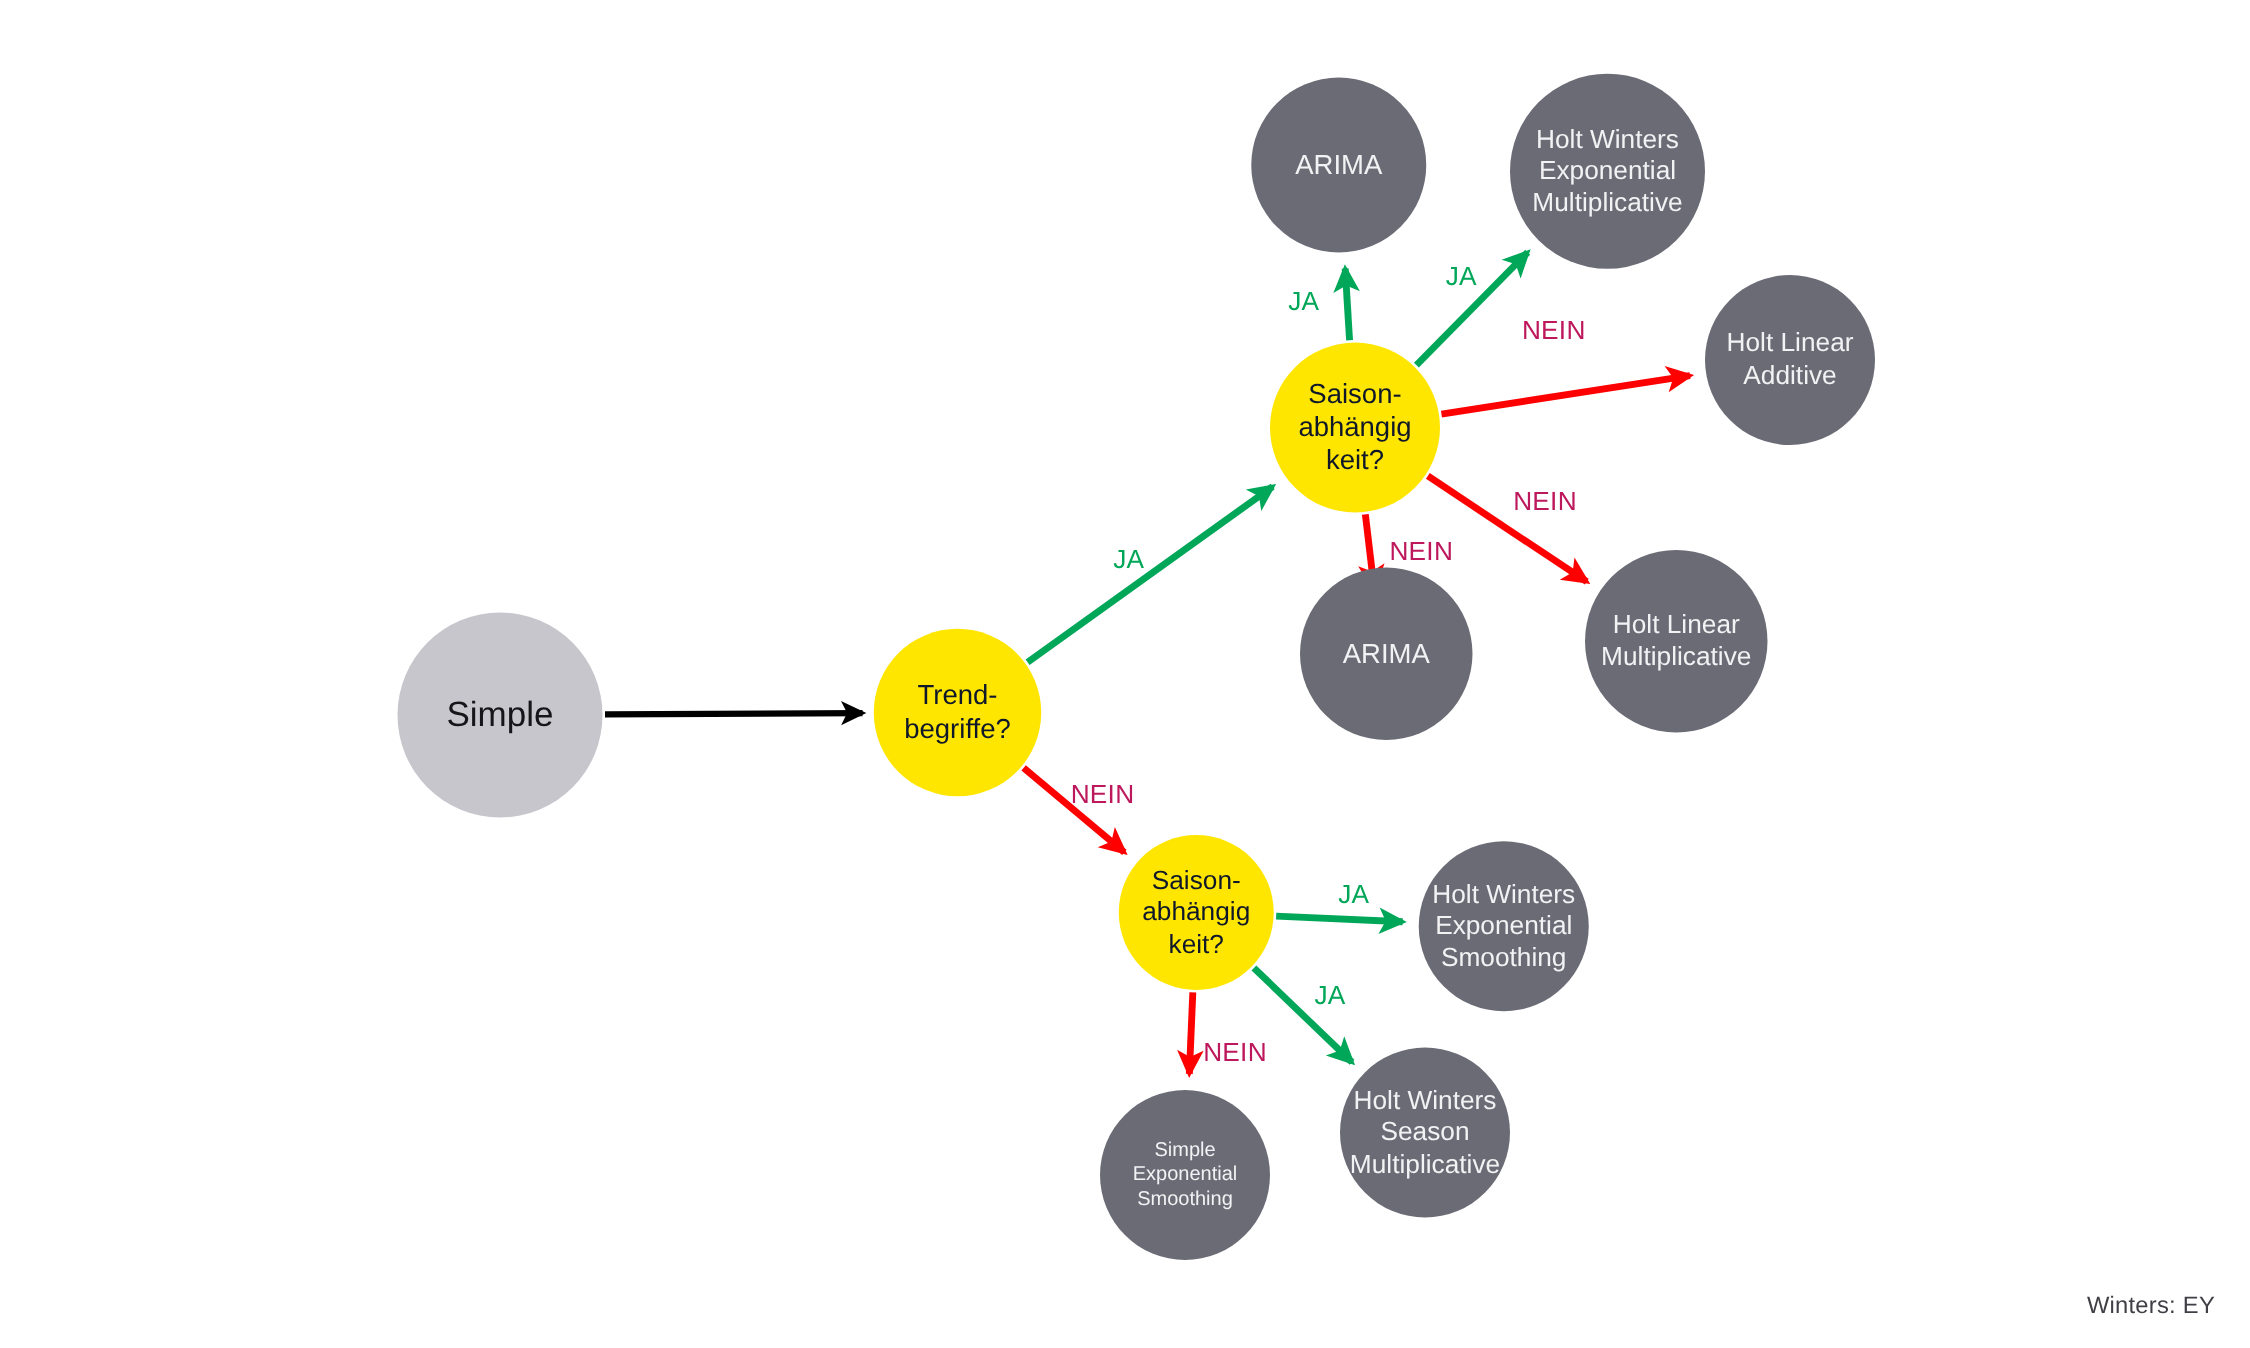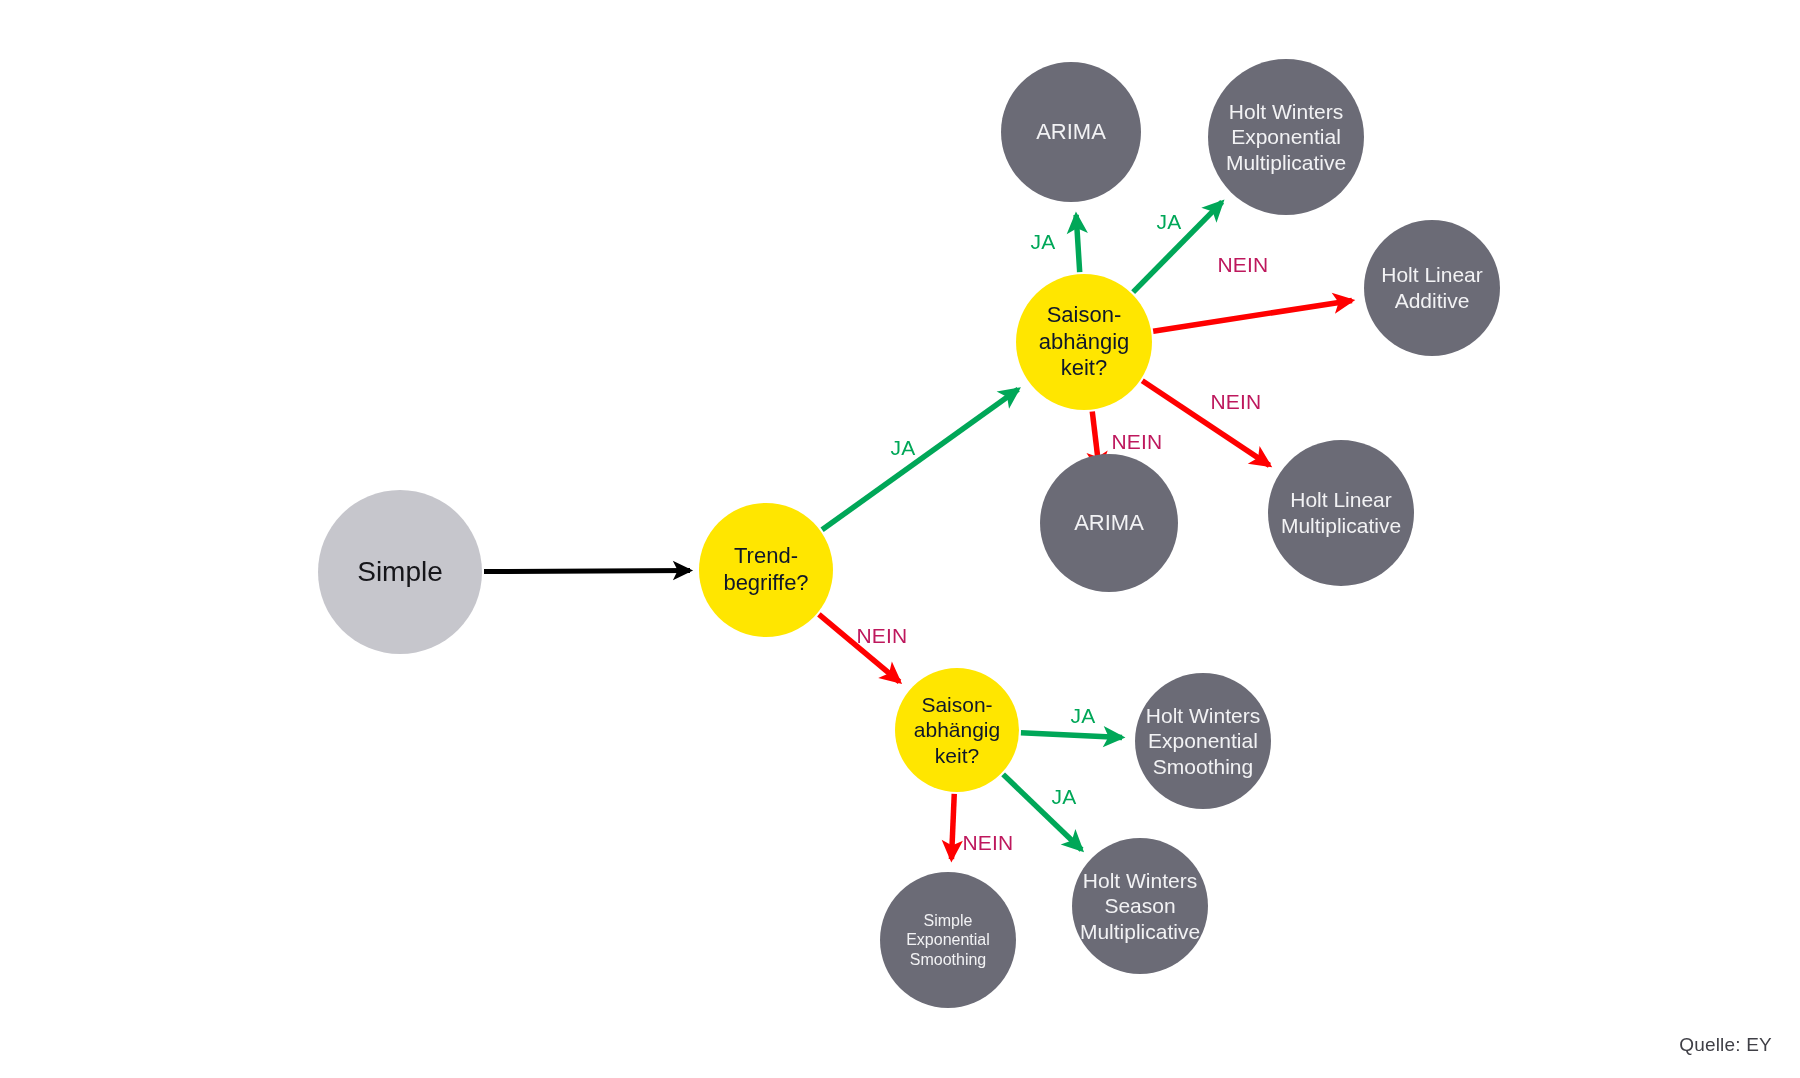--- a/index.html
+++ b/index.html
@@ -135,14 +135,14 @@
       <div class="edge-label yes" style="left: 1043px; top: 242px;">JA</div>
       <div class="edge-label yes" style="left: 1169px; top: 222px;">JA</div>
       <div class="edge-label no" style="left: 1243px; top: 265px;">NEIN</div>
       <div class="edge-label no" style="left: 1236px; top: 402px;">NEIN</div>
       <div class="edge-label no" style="left: 1137px; top: 442px;">NEIN</div>
       <div class="edge-label yes" style="left: 1083px; top: 716px;">JA</div>
       <div class="edge-label yes" style="left: 1064px; top: 797px;">JA</div>
       <div class="edge-label no" style="left: 988px; top: 843px;">NEIN</div>
     </div>
 
-  <div id="source-note">Quelle: EY</div>
+  <div id="source-note">Winters: EY</div>
 </div>
 
 </body></html>

